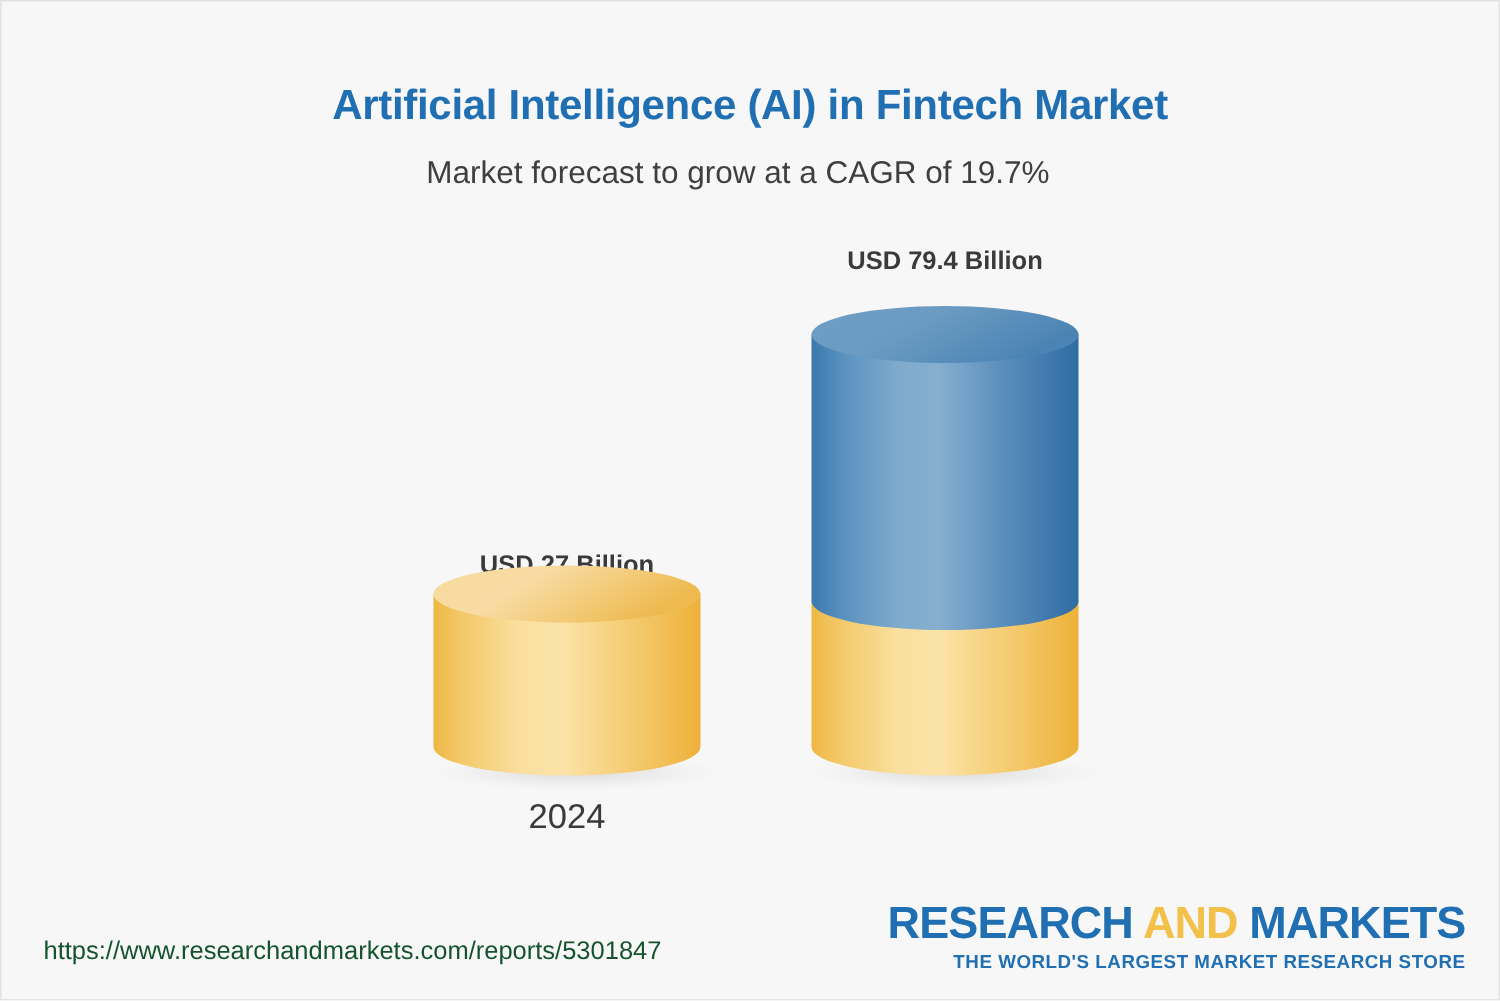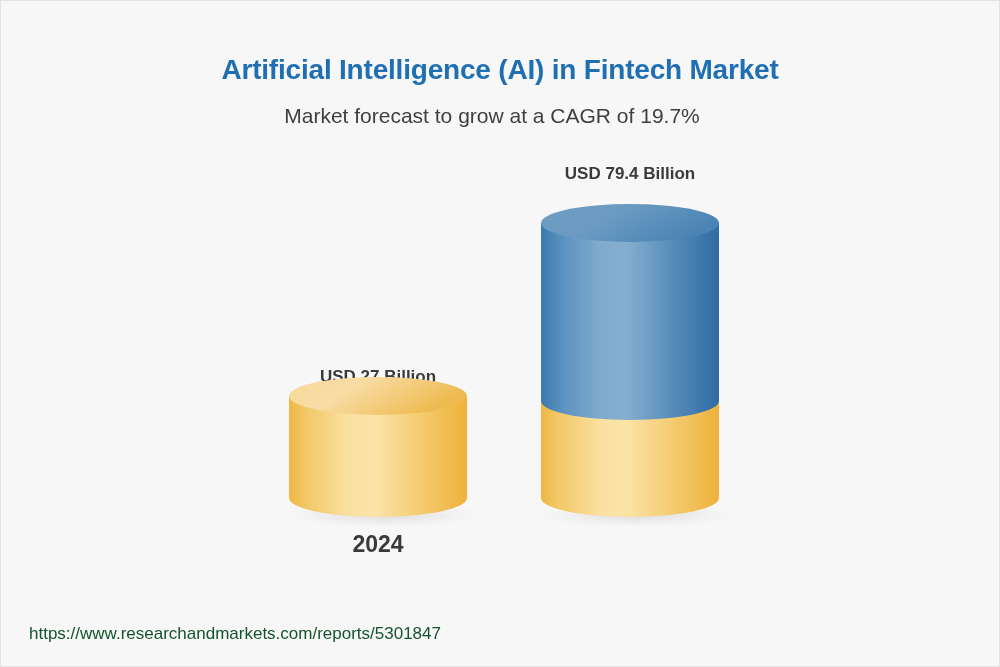--- a/index.html
+++ b/index.html
@@ -66,21 +66,21 @@
     font-weight: bold;
     color: #3a3a3a;
     white-space: nowrap;
   }
   .cat-label {
     position: absolute;
     width: 320px;
     left: 50%;
     margin-left: -160px;
     font-size: 23px;
-    font-weight: bold;
+    font-weight: normal;
     color: #3a3a3a;
     white-space: nowrap;
   }
   .cylinder-svg {
     position: absolute;
     left: 0;
     top: 0;
     overflow: visible;
   }
 
@@ -203,14 +203,18 @@
         <path d="M 0,222 L 0,400 A 89,19 0 0 0 178,400 L 178,222 Z" fill="url(#blueBody)"></path>
 
         <ellipse cx="89" cy="222" rx="89" ry="19" fill="url(#blueTop)"></ellipse>
       </svg>
     </div>
 
   </div>
 
   <div class="footer-url">https://www.researchandmarkets.com/reports/5301847</div>
 
+  <div class="logo">
+    <div class="logo-main"><span>RESEARCH </span><span class="logo-and">AND</span><span> MARKETS</span></div>
+    <div class="logo-tagline">THE WORLD'S LARGEST MARKET RESEARCH STORE</div>
+  </div>
 
 </div>
 
 </body></html>

